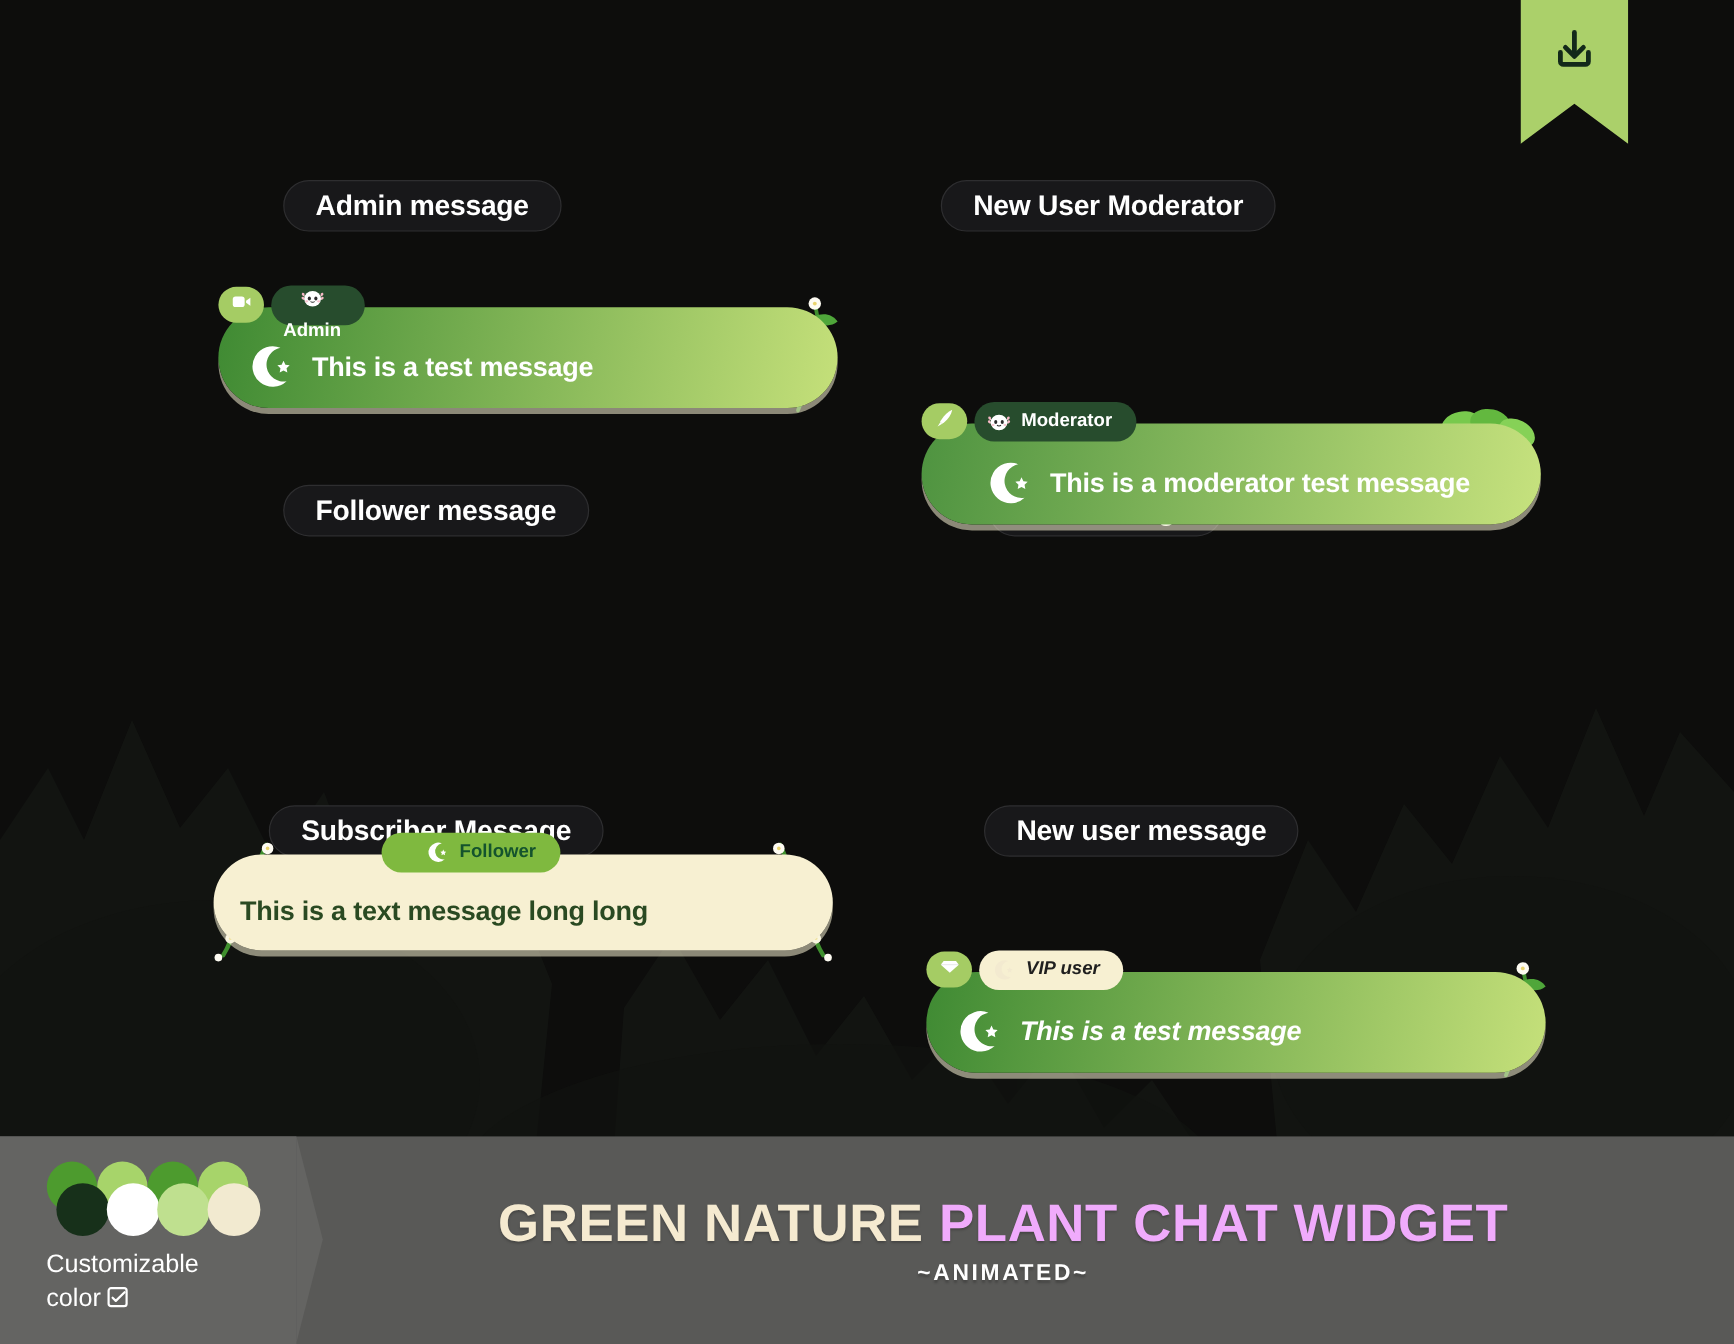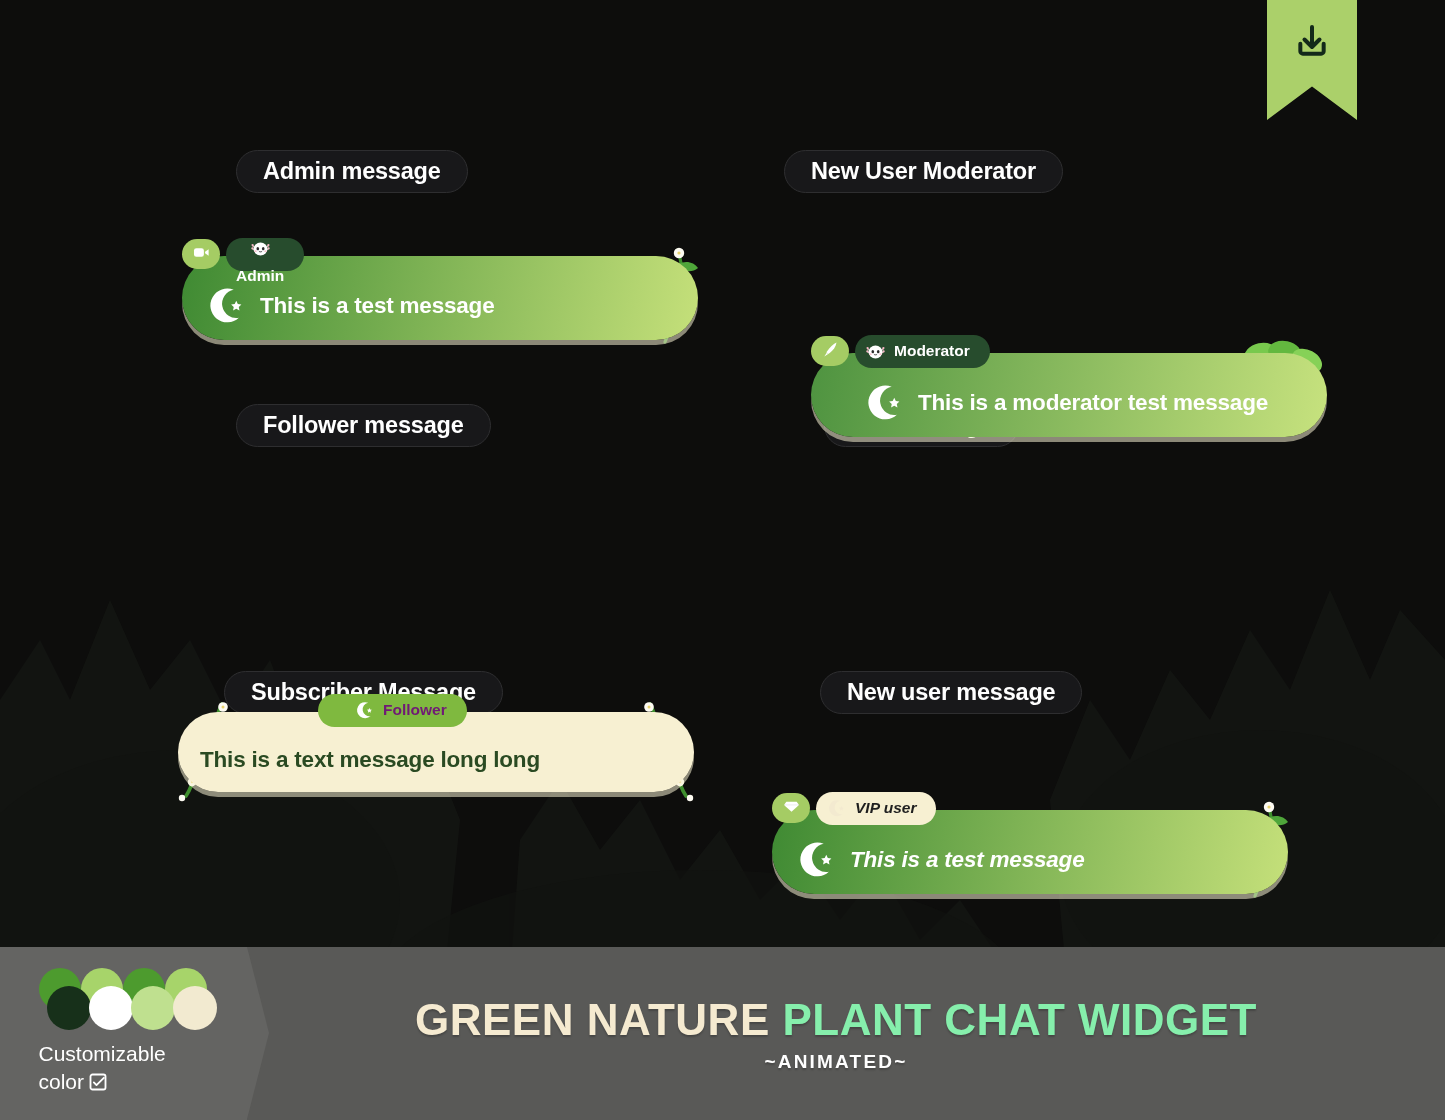--- a/index.html
+++ b/index.html
@@ -184,21 +184,21 @@
     padding-right: 20px;
   }
   #banner-title {
     font-size: 44px;
     font-weight: bold;
     letter-spacing: 0.5px;
     white-space: nowrap;
     text-shadow: 0 2px 2px rgba(0,0,0,0.22);
   }
   #banner-title .t1 { color: #f5ead0; }
-  #banner-title .t2 { color: #86efac; }
+  #banner-title .t2 { color: #f0abfc; }
   #banner-sub {
     margin-top: 6px;
     color: #ffffff;
     font-size: 19px;
     font-weight: bold;
     letter-spacing: 2.2px;
     text-shadow: 0 2px 2px rgba(0,0,0,0.22);
   }
 </style>
 </head>
@@ -278,21 +278,21 @@
           </g>
           <g fill="#e9d46e">
             <circle cx="47" cy="7" r="1.6"></circle>
             <circle cx="44" cy="29" r="1.3"></circle>
             <circle cx="48" cy="46" r="1.2"></circle>
             <circle cx="40" cy="63" r="1.3"></circle>
           </g>
         </svg></div>
     </div>
     <div class="card" style="left:784px;top:150px;"><div class="sec-label">New User Moderator</div></div>
-    <div class="card widget" style="left:811px;top:233px;width:516px;">
+    <div class="card widget" style="left:768px;top:233px;width:516px;">
       <div class="badge-row">
         <div class="icon-pill" style="background:#a5cc64;">
           <span><svg viewBox="0 0 24 24">
               <path d="M19.6 3.2c-1.1 5.6-4.1 10-8.6 13.2l-2 1.4-2.2-2.2 1.4-2C11.4 9.2 15 5.3 19.6 3.2z" fill="#ffffff"></path>
               <path d="M7.2 16l-3 4.8 4.9-3z" fill="#ffffff"></path>
             </svg></span>
         </div>
         <div class="name-pill" style="background:#274c2d;color:#ffffff;">
           <span class="pill-ico">
             <svg viewBox="0 0 24 24">
@@ -345,21 +345,21 @@
             <circle cx="70" cy="36" r="1.4"></circle>
             <circle cx="92" cy="44" r="1.3"></circle>
             <circle cx="58" cy="58" r="1.3"></circle>
           </g>
         </svg></div>
     </div>
     <div class="card" style="left:236px;top:404px;"><div class="sec-label">Follower message</div></div>
     <div class="card widget" style="left:178px;top:490px;width:516px;">
       <div class="badge-row">
         <div style="width:140px;height:1px;flex:0 0 auto;"></div>
-        <div class="name-pill" style="background:#7fb93f;color:#701a75;padding-left:36px;">
+        <div class="name-pill" style="background:#7fb93f;color:#14532d;padding-left:36px;">
           <span class="pill-ico">
             <svg viewBox="0 0 24 24">
               <path d="M16.2 3.2A9.2 9.2 0 1 0 19 18.4a7.3 7.3 0 1 1-2.8-15.2z" fill="#ffffff"></path>
               <path d="M17.6 9.1l.85 1.78 1.95.26-1.42 1.36.36 1.93-1.74-.94-1.74.94.36-1.93-1.42-1.36 1.95-.26z" fill="#ffffff"></path>
             </svg>
           </span>
           <span>Follower</span>
         </div>
       </div>
       <div class="bubble" style="background:linear-gradient(100deg, #f7f0d2 0%, #f7f0d2 100%);">

